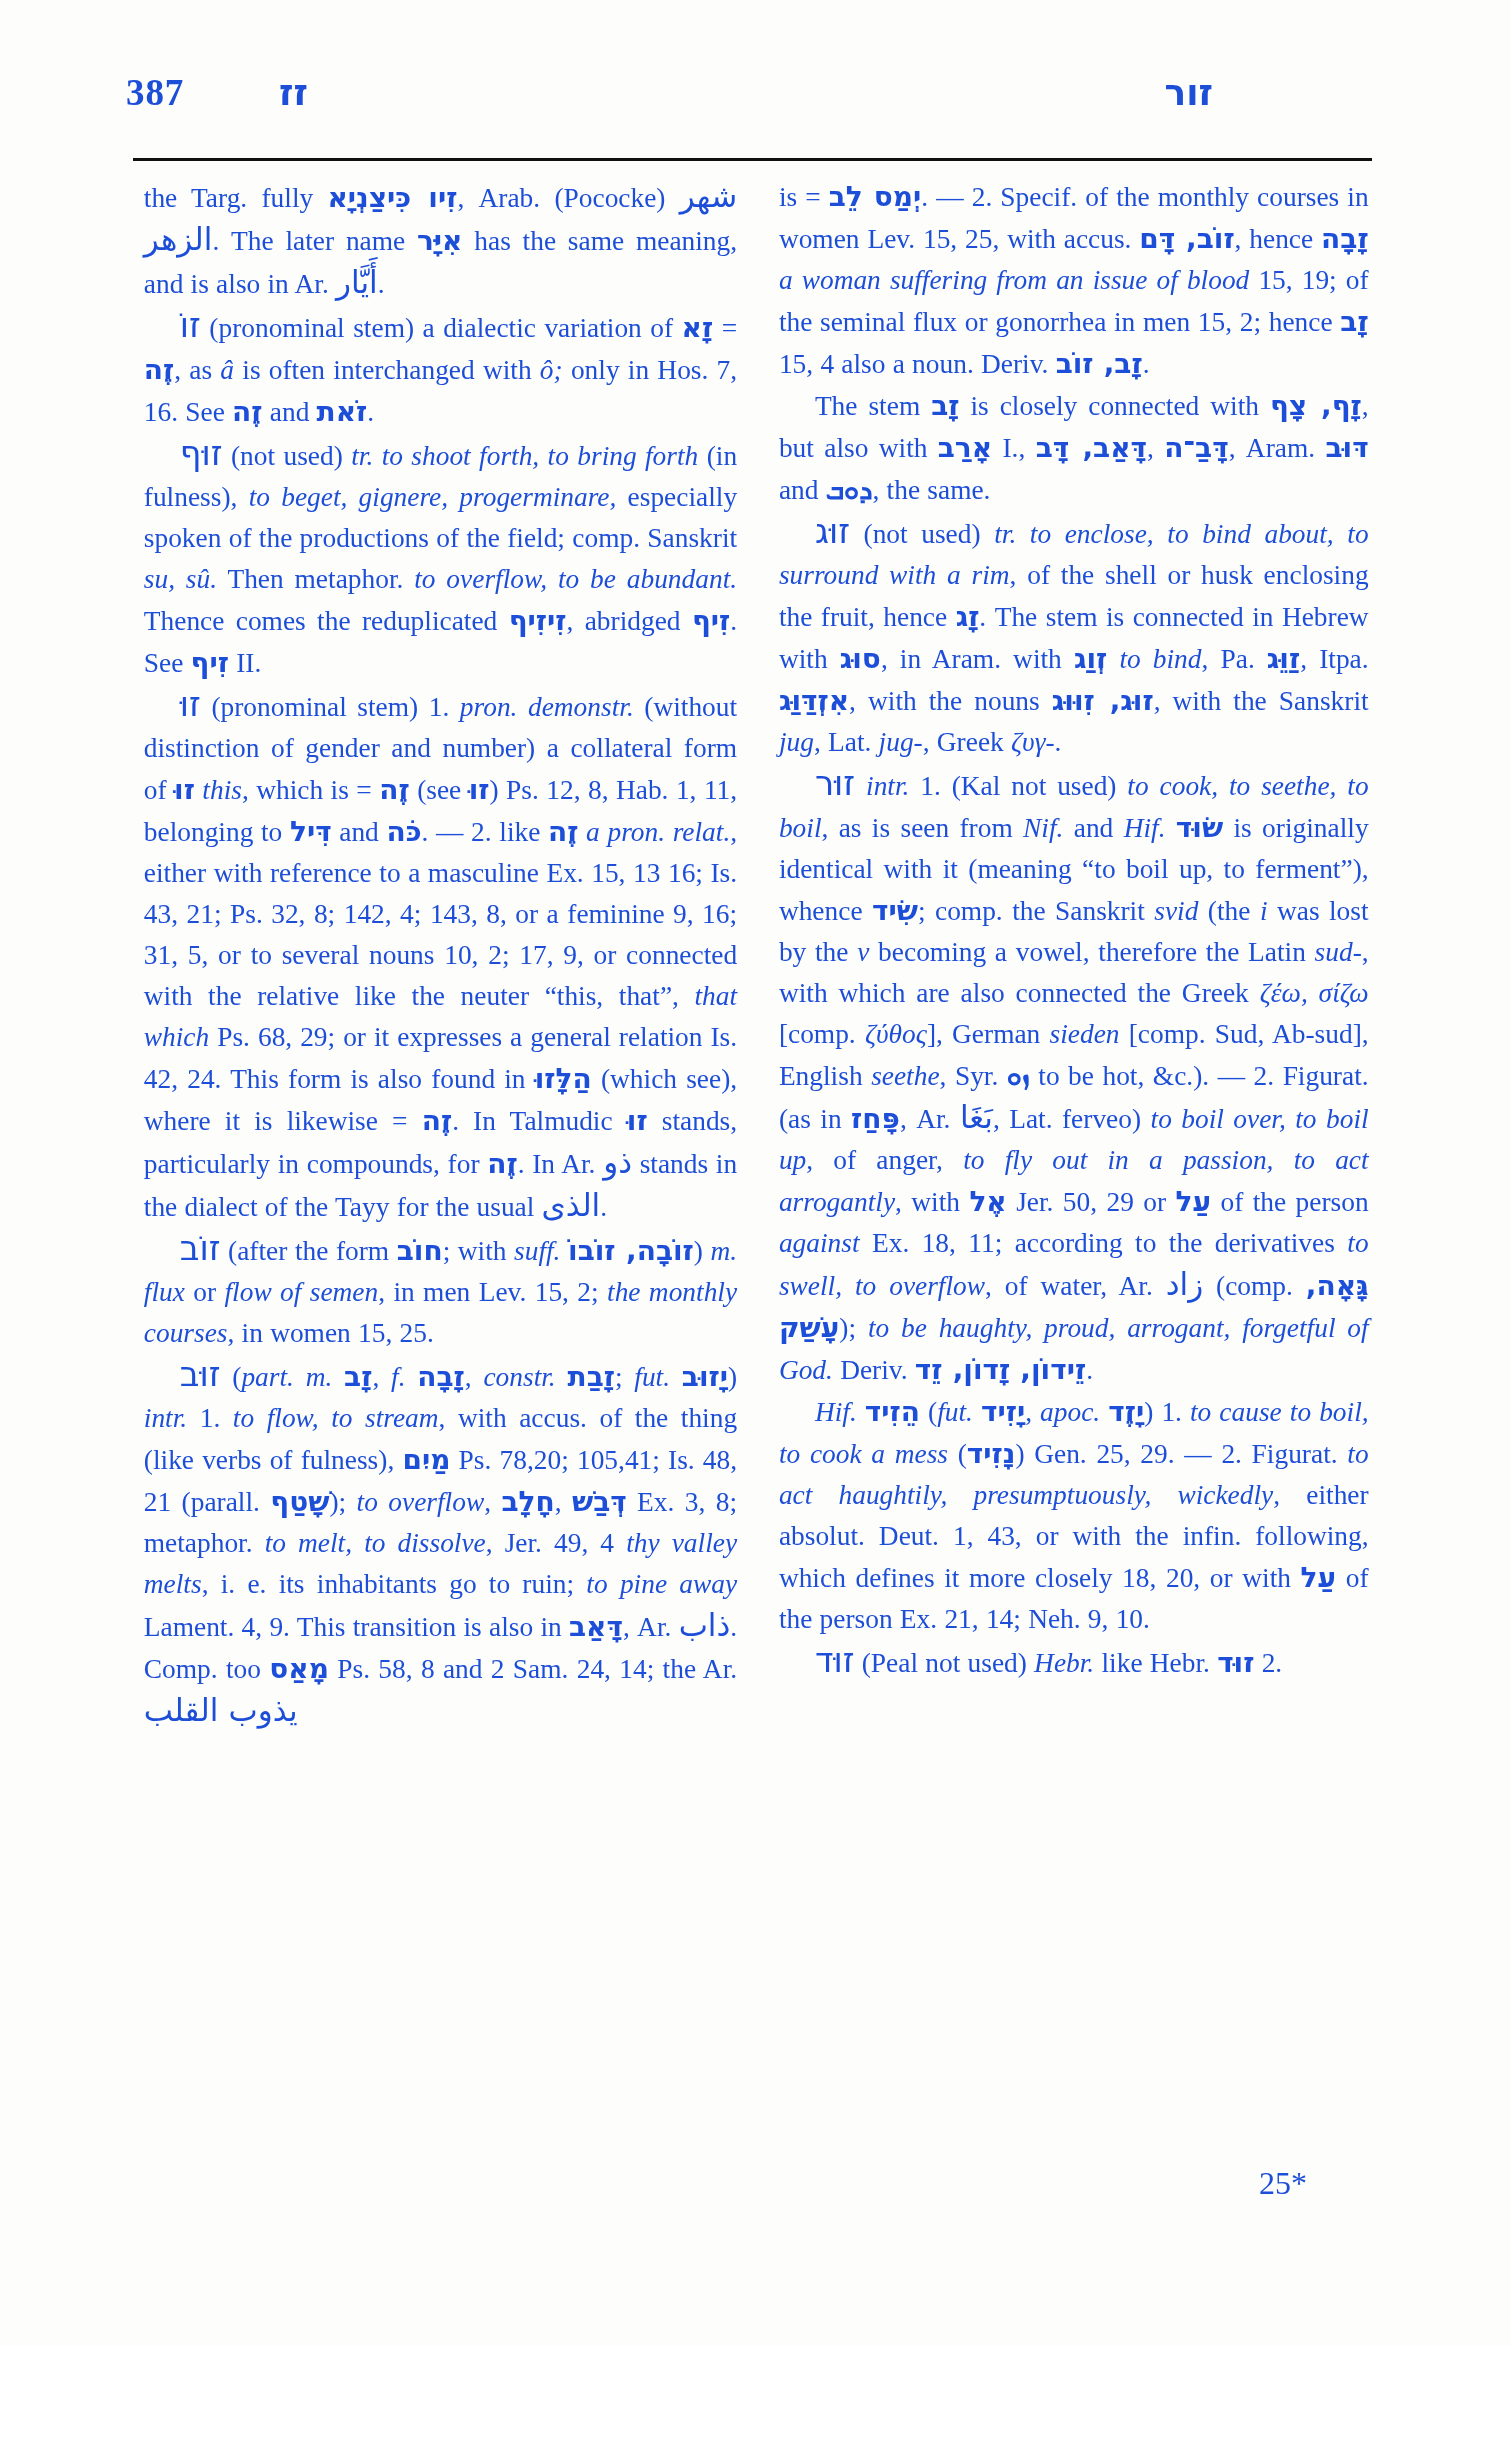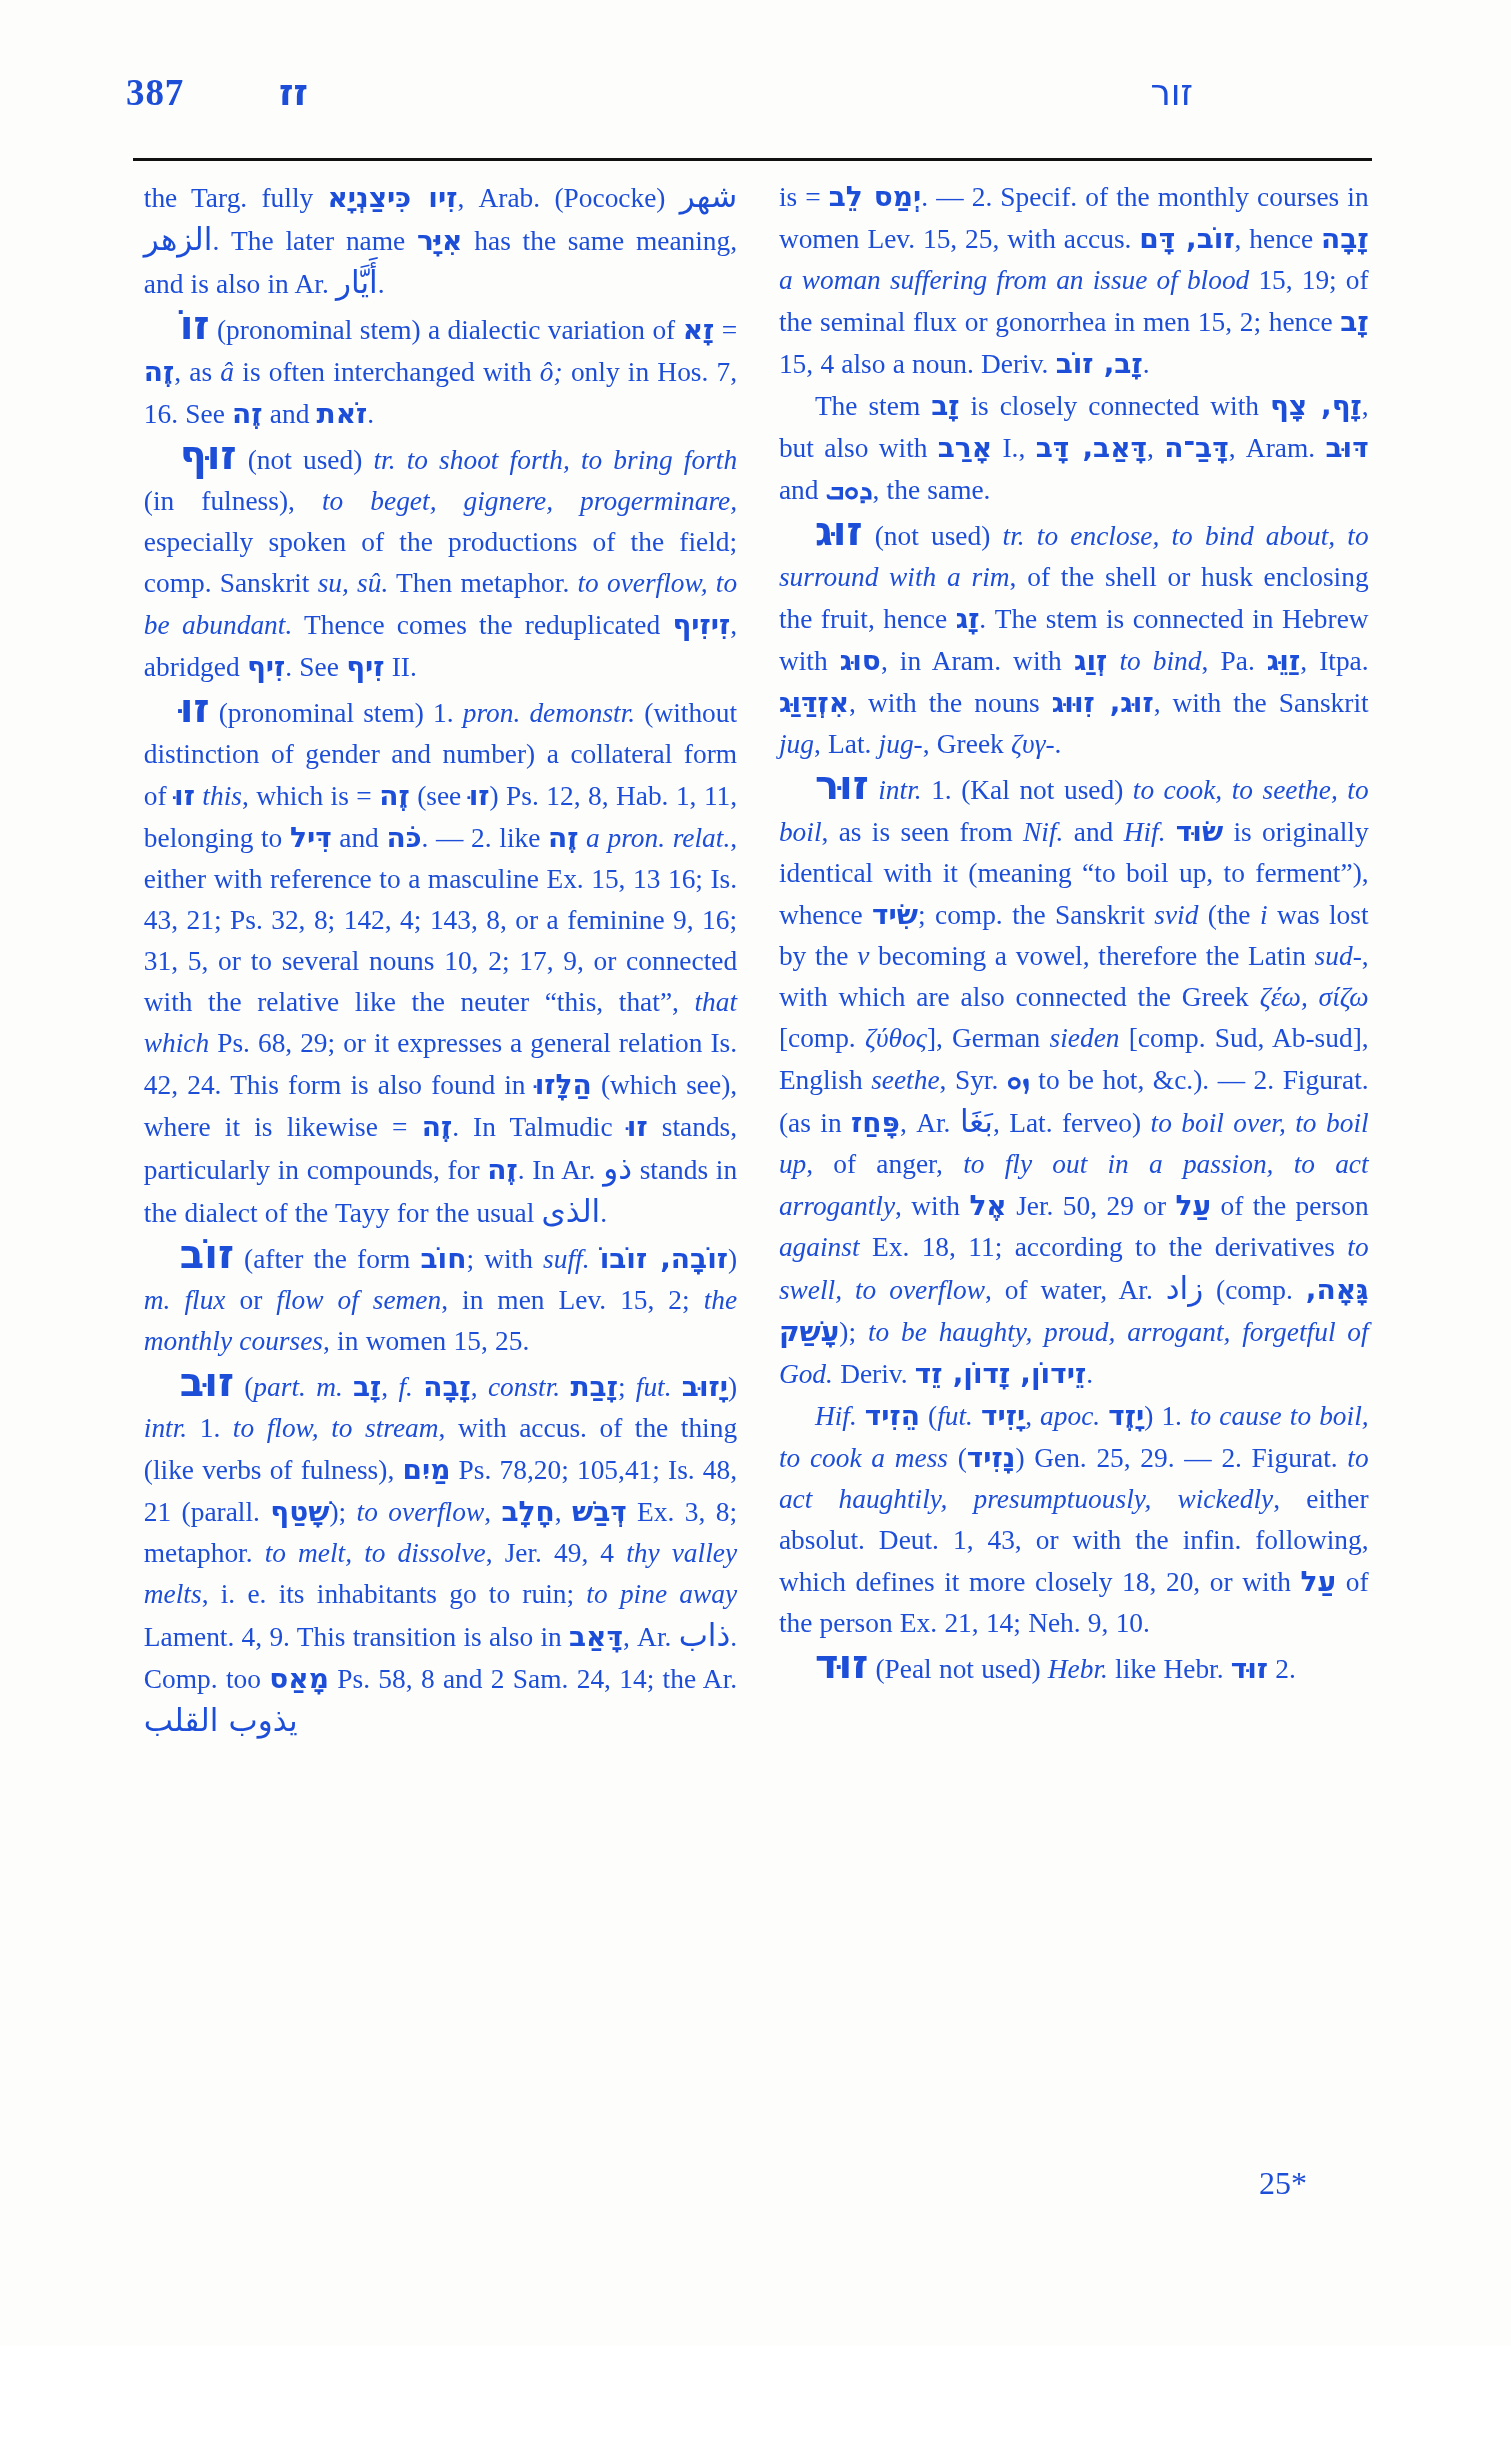--- a/index.html
+++ b/index.html
@@ -28,21 +28,21 @@
   .runhead .rh-left,
   .runhead .rh-right,
   .runhead .rh-center {
     position: absolute;
     top: 0;
     font-size: 36px;
     line-height: 45px;
     white-space: nowrap;
   }
   .runhead .rh-left { left: 153px; font-family: "DejaVu Sans", sans-serif; font-weight: 700; }
-  .runhead .rh-right { right: 192px; font-family: "DejaVu Sans", sans-serif; font-weight: 400;}
+  .runhead .rh-right { right: 172px; font-family: "DejaVu Sans", sans-serif; font-weight: 700;}
   .runhead .rh-center {
     left: 0; right: 0;
     text-align: left;
     font-size: 37px;
     font-weight: 700;
     font-family: "Liberation Serif", serif;
     letter-spacing: 0.9px;
   }
 
   
@@ -86,22 +86,22 @@
 
   .heb {
     font-family: "DejaVu Sans", sans-serif;
     font-size: 28px;
     font-weight: 700;
     direction: rtl;
     unicode-bidi: isolate;
     letter-spacing: 0px;
   }
   .heb.lemma {
-    font-size: 40px;
-    font-weight: 700;
+    font-size: 34px;
+    font-weight: 400;
   }
   .arab {
     font-family: "DejaVu Sans", sans-serif;
     font-size: 31px;
     direction: rtl;
     unicode-bidi: isolate;
   }
   .syr {
     font-family: "DejaVu Sans", sans-serif;
     font-size: 27px;

